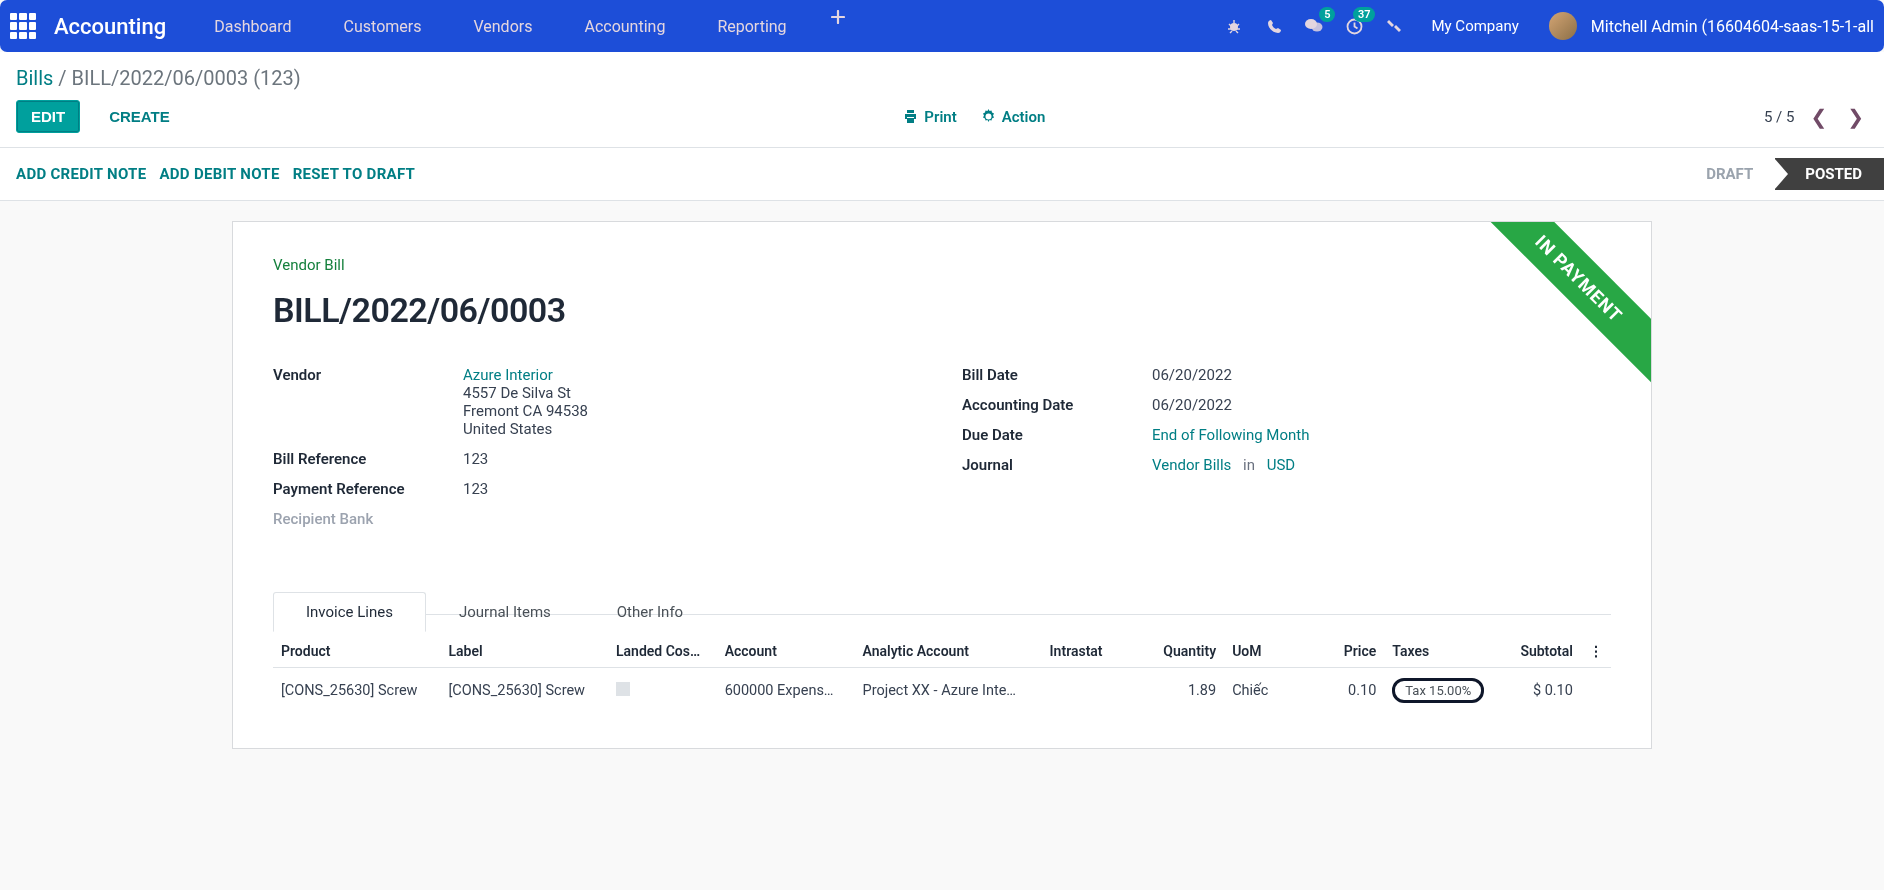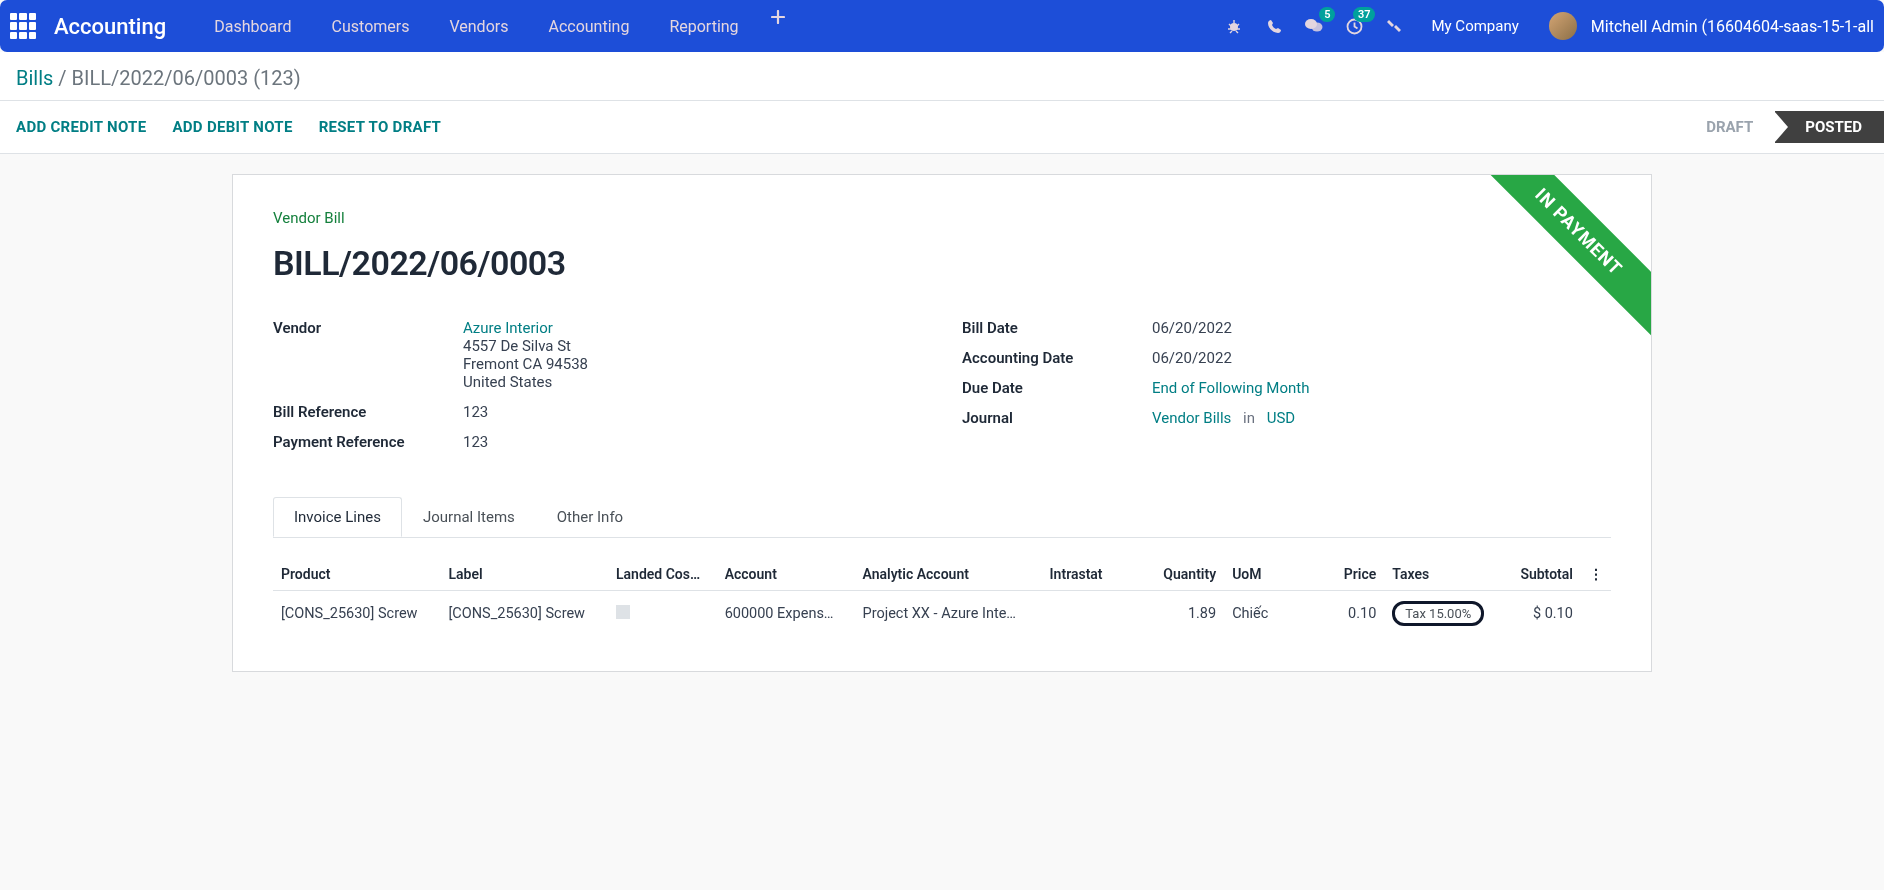--- a/index.html
+++ b/index.html
@@ -11,21 +11,21 @@
   color: #fff;
   height: 52px;
   display: flex;
   align-items: center;
   padding: 8px 10px;
   border-radius: 7px;
 }
 .navbar .apps-icon { width: 26px; height: 26px; display: grid; grid-template-columns: repeat(3,1fr); grid-template-rows: repeat(3,1fr); gap: 2px; margin-right: 18px; cursor: pointer; }
 .navbar .apps-icon span { background: #fff; border-radius: 1px; }
 .navbar .brand { font-size: 22px; font-weight: 500; margin-right: 30px; }
-.navbar .menu { display: flex; gap: 4px; flex: 1; }
+.navbar .menu { display: flex; gap: 16px; flex: 1; }
 .navbar .menu-item { color: #e4d6df; padding: 0 18px; height: 52px; display: flex; align-items: center; cursor: pointer; font-size: 16px; }
 .navbar .right { display: flex; align-items: center; gap: 6px; }
 .navbar .icon-btn { color: #e4d6df; width: 34px; height: 34px; display: flex; align-items: center; justify-content: center; cursor: pointer; position: relative; font-size: 16px; }
 .navbar .badge { position: absolute; top: -2px; right: -4px; background: #00a09d; color:#fff; border-radius: 10px; padding: 1px 5px; font-size: 11px; font-weight: 600; }
 .navbar .company { color: #fff; padding: 0 14px; font-size: 15px; }
 .navbar .avatar { width: 28px; height: 28px; border-radius: 50%; background: linear-gradient(135deg,#d4a574,#8b6f47); margin-left: 10px; }
 .navbar .user { color: #fff; padding-left: 8px; font-size: 16px; white-space: nowrap; overflow: hidden; }
 
 
 .control-panel { background: #fff; border-bottom: 1px solid #dee2e6; }
@@ -36,21 +36,21 @@
 .btn { display: inline-flex; align-items: center; justify-content: center; padding: 7px 14px; font-size: 15px; font-weight: 600; border: 1px solid transparent; border-radius: 3px; cursor: pointer; }
 .btn-primary { background: #00a09d; color: #fff; border-color: #00a09d; box-shadow: inset 0 0 0 1px #017e84; }
 .btn-secondary { background: transparent; color: #017e84; margin-left: 14px; }
 .cp-center { flex: 1; display: flex; justify-content: center; gap: 24px; color: #017e84; font-weight: 600; }
 .cp-center .link-btn { display: flex; align-items: center; gap: 6px; cursor: pointer; font-size: 15px; }
 .pager { display: flex; align-items: center; gap: 12px; color: #374151; font-size: 15px; }
 .pager .chev { color: #714b67; font-size: 20px; cursor: pointer; padding: 0 4px; }
 
 
 .status-bar { background: #fff; border-bottom: 1px solid #dee2e6; padding: 10px 16px; display: flex; align-items: center; justify-content: space-between; }
-.status-bar .actions { display: flex; gap: 26px; }
+.status-bar .actions { display: flex; gap: 13px; }
 .status-bar .actions .act { color: #017e84; font-weight: 700; font-size: 15px; cursor: pointer; letter-spacing: .3px; }
 .status-track { display: flex; align-items: flex-end; margin-right: -16px; }
 .status-step { height: 32px; display: flex; align-items: center; padding: 0 22px 0 30px; font-weight: 700; font-size: 15px; position: relative; }
 .status-step.draft { color: #9aa3ad; }
 .status-step.posted { background: #404040; color: #fff; }
 .status-step.posted::before {
   content:""; position:absolute; left:-1px; top:0; width:0; height:0;
   border-top:16px solid transparent; border-bottom:16px solid transparent; border-left:14px solid #fff;
 }
 
@@ -65,21 +65,21 @@
 .fields-col { flex: 1; }
 .field-row { display: flex; padding: 6px 0; font-size: 15px; }
 .field-label { width: 190px; font-weight: 600; color:#1f2937; }
 .field-label.muted { color: #9ca3af; font-weight: 500; }
 .field-value { flex: 1; color:#374151; }
 .field-value .link { color: #017e84; cursor: pointer; }
 .field-value .muted { color: #6b7280; margin: 0 8px; }
 
 
 .tabs { display: flex; border-bottom: 1px solid #dee2e6; }
-.tab { padding: 10px 20px; font-size: 15px; color:#495057; cursor: pointer; border: 1px solid transparent; position: relative; top: 0; }
+.tab { padding: 10px 32px; font-size: 15px; color:#495057; cursor: pointer; border: 1px solid transparent; position: relative; top: 18px; }
 .tab.active { border: 1px solid #dee2e6; border-bottom: 1px solid #fff; color: #1f2937; background:#fff; border-radius: 3px 3px 0 0; }
 
 
 .tbl { width: 100%; border-collapse: collapse; margin-top: 20px; }
 .tbl th { text-align: left; font-weight: 600; font-size: 14px; color:#1f2937; padding: 8px 8px; border-bottom: 1px solid #dee2e6; white-space: nowrap; }
 .tbl th.num { text-align: right; }
 .tbl td { padding: 10px 8px; font-size: 14.5px; color:#374151; border-bottom: 1px solid transparent; white-space: nowrap; overflow:hidden; text-overflow:ellipsis; }
 .tbl td.num { text-align: right; }
 .tax-pill { display:inline-block; border:3px solid #0f172a; border-radius: 12px; padding: 2px 10px; font-size: 13px; color:#495057; }
 .landed-sq { display:inline-block; width:14px; height:14px; background:#dee2e6; }
@@ -151,20 +151,43 @@
     <div class="user">Mitchell Admin (16604604-saas-15-1-all</div>
   </div>
 </div>
 
 <div class="control-panel">
   <div class="cp-top">
     <div class="breadcrumb">
       <span class="link">Bills</span><span> / </span><span>BILL/2022/06/0003 (123)</span>
     </div>
   </div>
+  <div class="cp-bottom">
+    <button class="btn btn-primary">EDIT</button>
+    <button class="btn btn-secondary">CREATE</button>
+    <div class="cp-center">
+      <div class="link-btn">
+        <svg width="15" height="15" viewBox="0 0 15 15" fill="currentColor">
+            <path d="M4 1h7v3H4zM2 5h11v5h-2V8H4v2H2zM4 9h7v5H4z"></path>
+          </svg>
+        <span>Print</span>
+      </div>
+      <div class="link-btn">
+        <svg width="15" height="15" viewBox="0 0 15 15" fill="currentColor">
+            <path d="M7.5 4.5a3 3 0 100 6 3 3 0 000-6zM7.5 0l1 2 2-.5.5 2 2 1-1 2 1 2-2 1-.5 2-2-.5-1 2-1-2-2 .5-.5-2-2-1 1-2-1-2 2-1 .5-2 2 .5z" fill-rule="evenodd"></path>
+          </svg>
+        <span>Action</span>
+      </div>
+    </div>
+    <div class="pager">
+      <span>5 / 5</span>
+      <span class="chev">❮</span>
+      <span class="chev">❯</span>
+    </div>
+  </div>
 </div>
 
 <div class="status-bar">
   <div class="actions">
     <span class="act">ADD CREDIT NOTE</span>
     <span class="act">ADD DEBIT NOTE</span>
     <span class="act">RESET TO DRAFT</span>
   </div>
   <div class="status-track">
     <div class="status-step draft">DRAFT</div>
@@ -189,20 +212,24 @@
             <div>United States</div>
           </div>
         </div>
         <div class="field-row">
           <div class="field-label">Bill Reference</div>
           <div class="field-value">123</div>
         </div>
         <div class="field-row">
           <div class="field-label">Payment Reference</div>
           <div class="field-value">123</div>
+        </div>
+        <div class="field-row">
+          <div class="field-label muted">Recipient Bank</div>
+          <div class="field-value"></div>
         </div>
       </div>
       <div class="fields-col">
         <div class="field-row">
           <div class="field-label">Bill Date</div>
           <div class="field-value">06/20/2022</div>
         </div>
         <div class="field-row">
           <div class="field-label">Accounting Date</div>
           <div class="field-value">06/20/2022</div>

